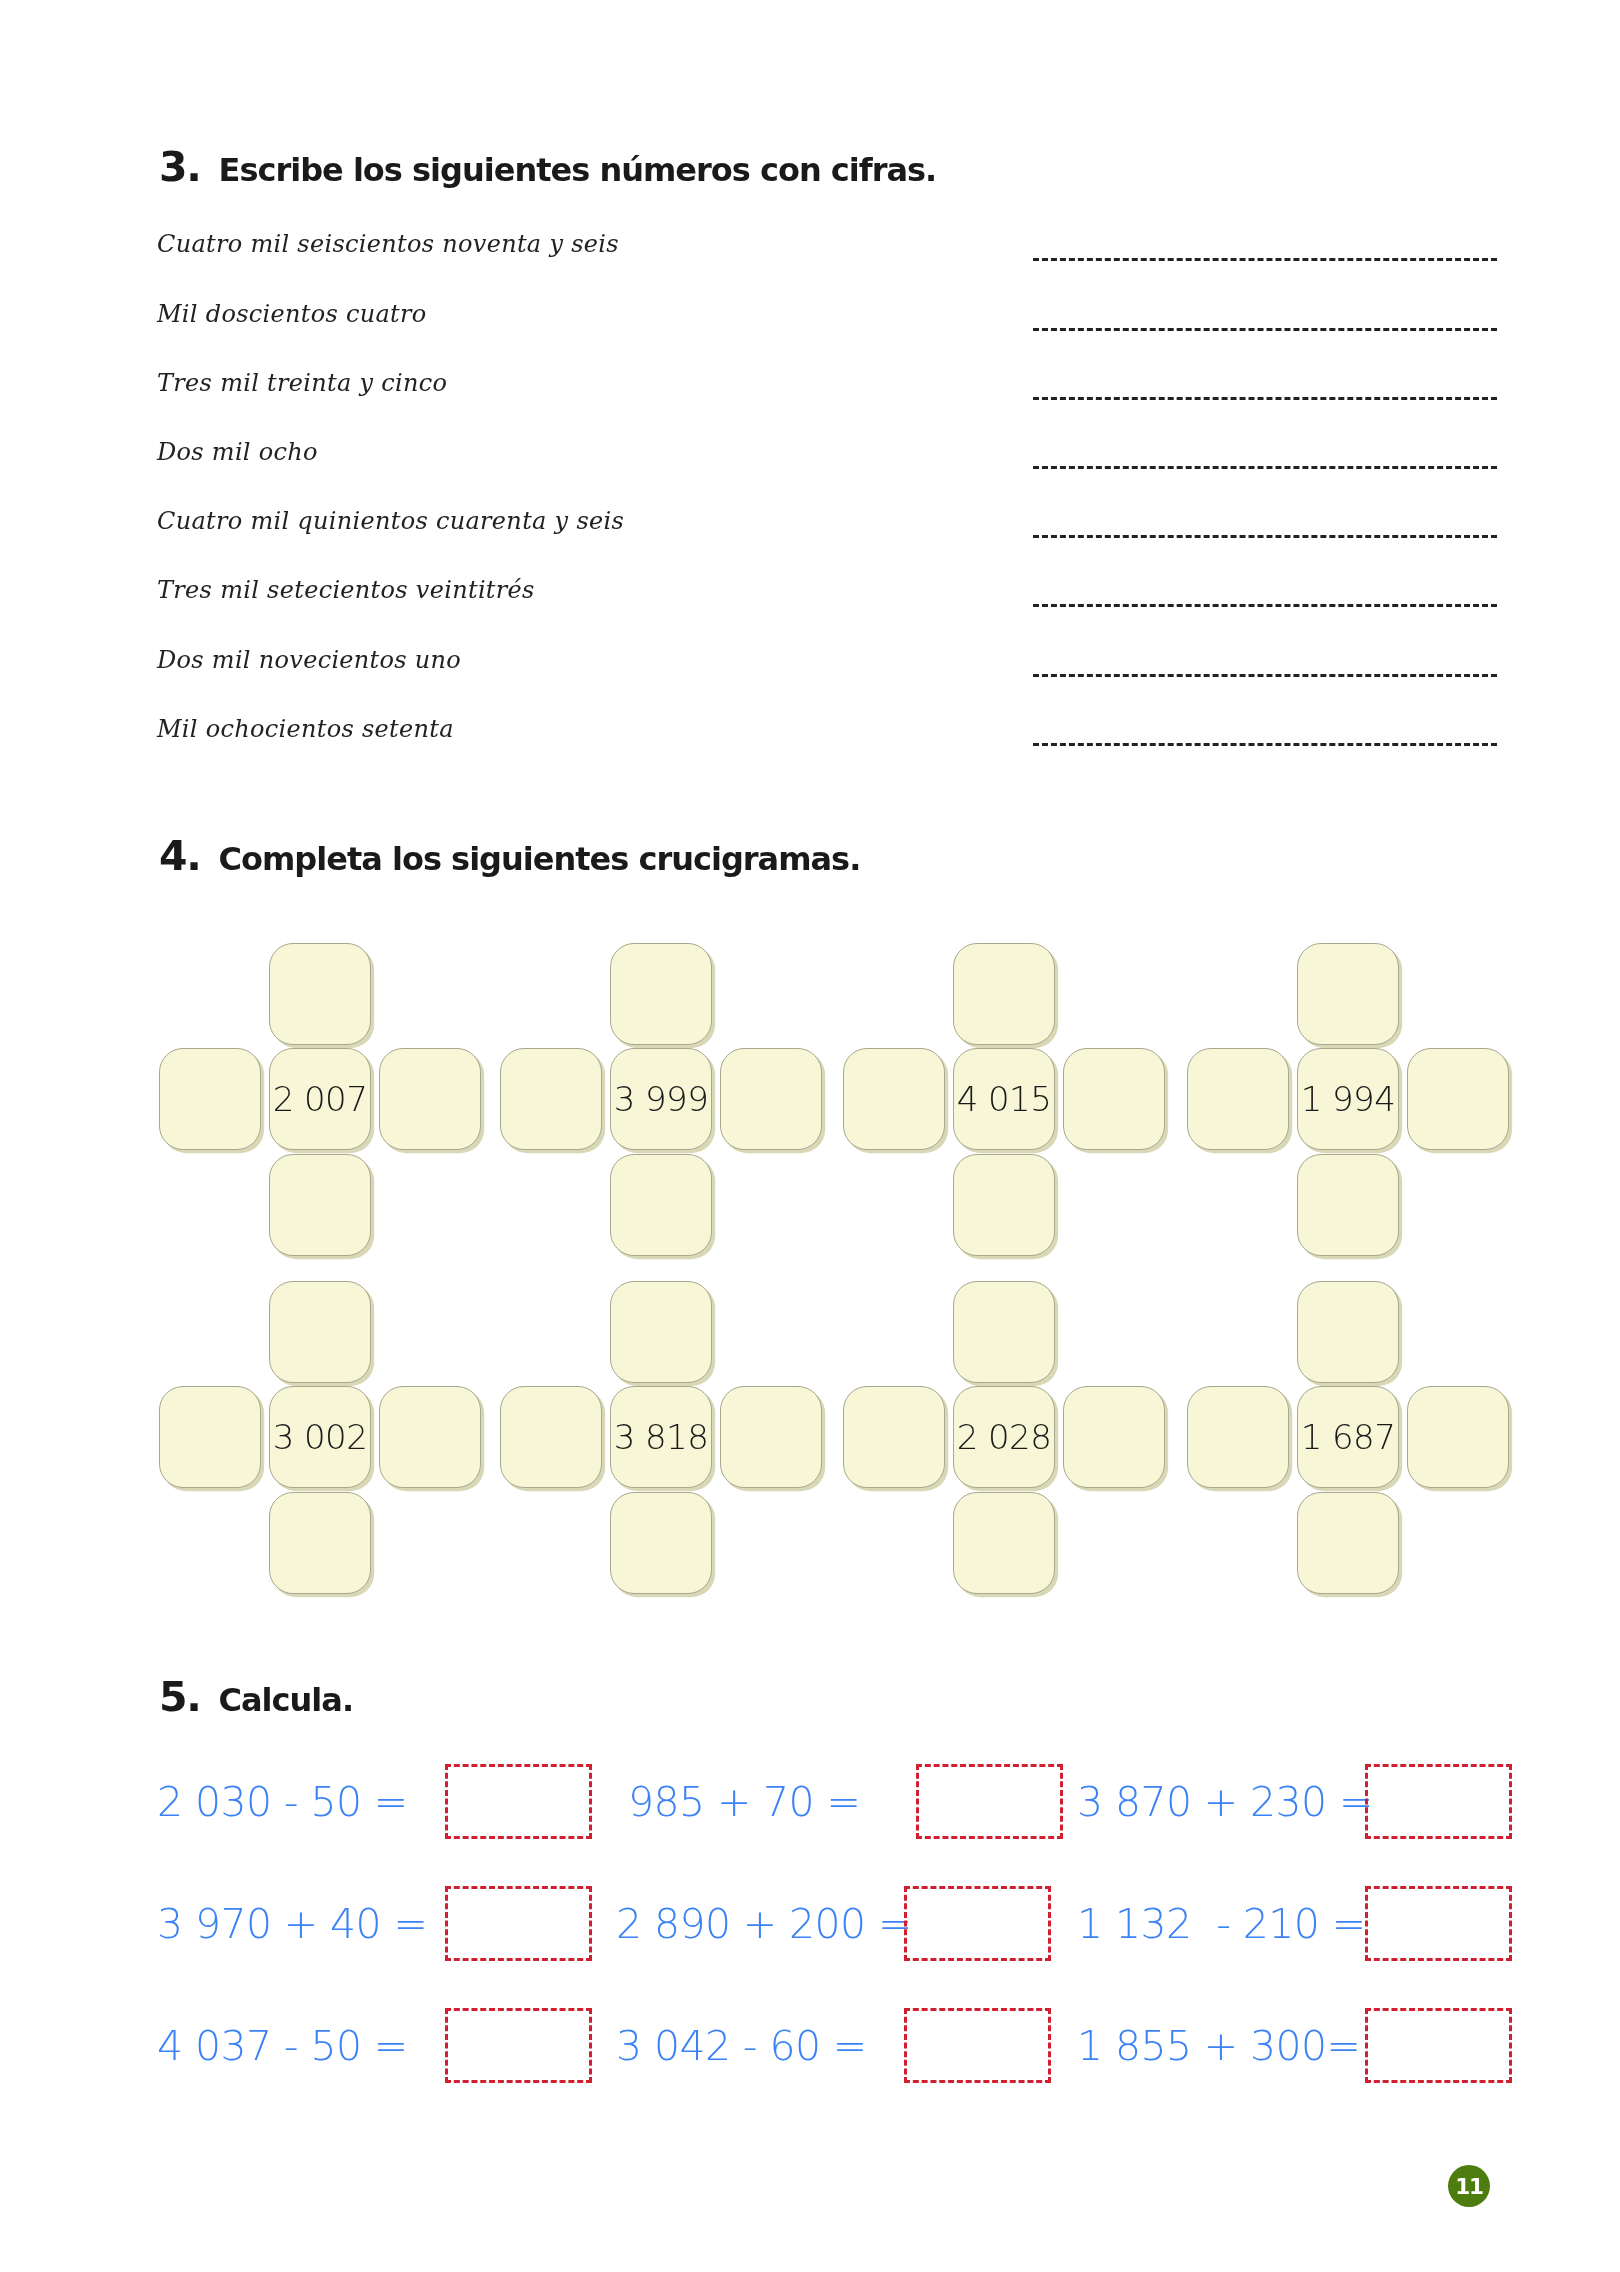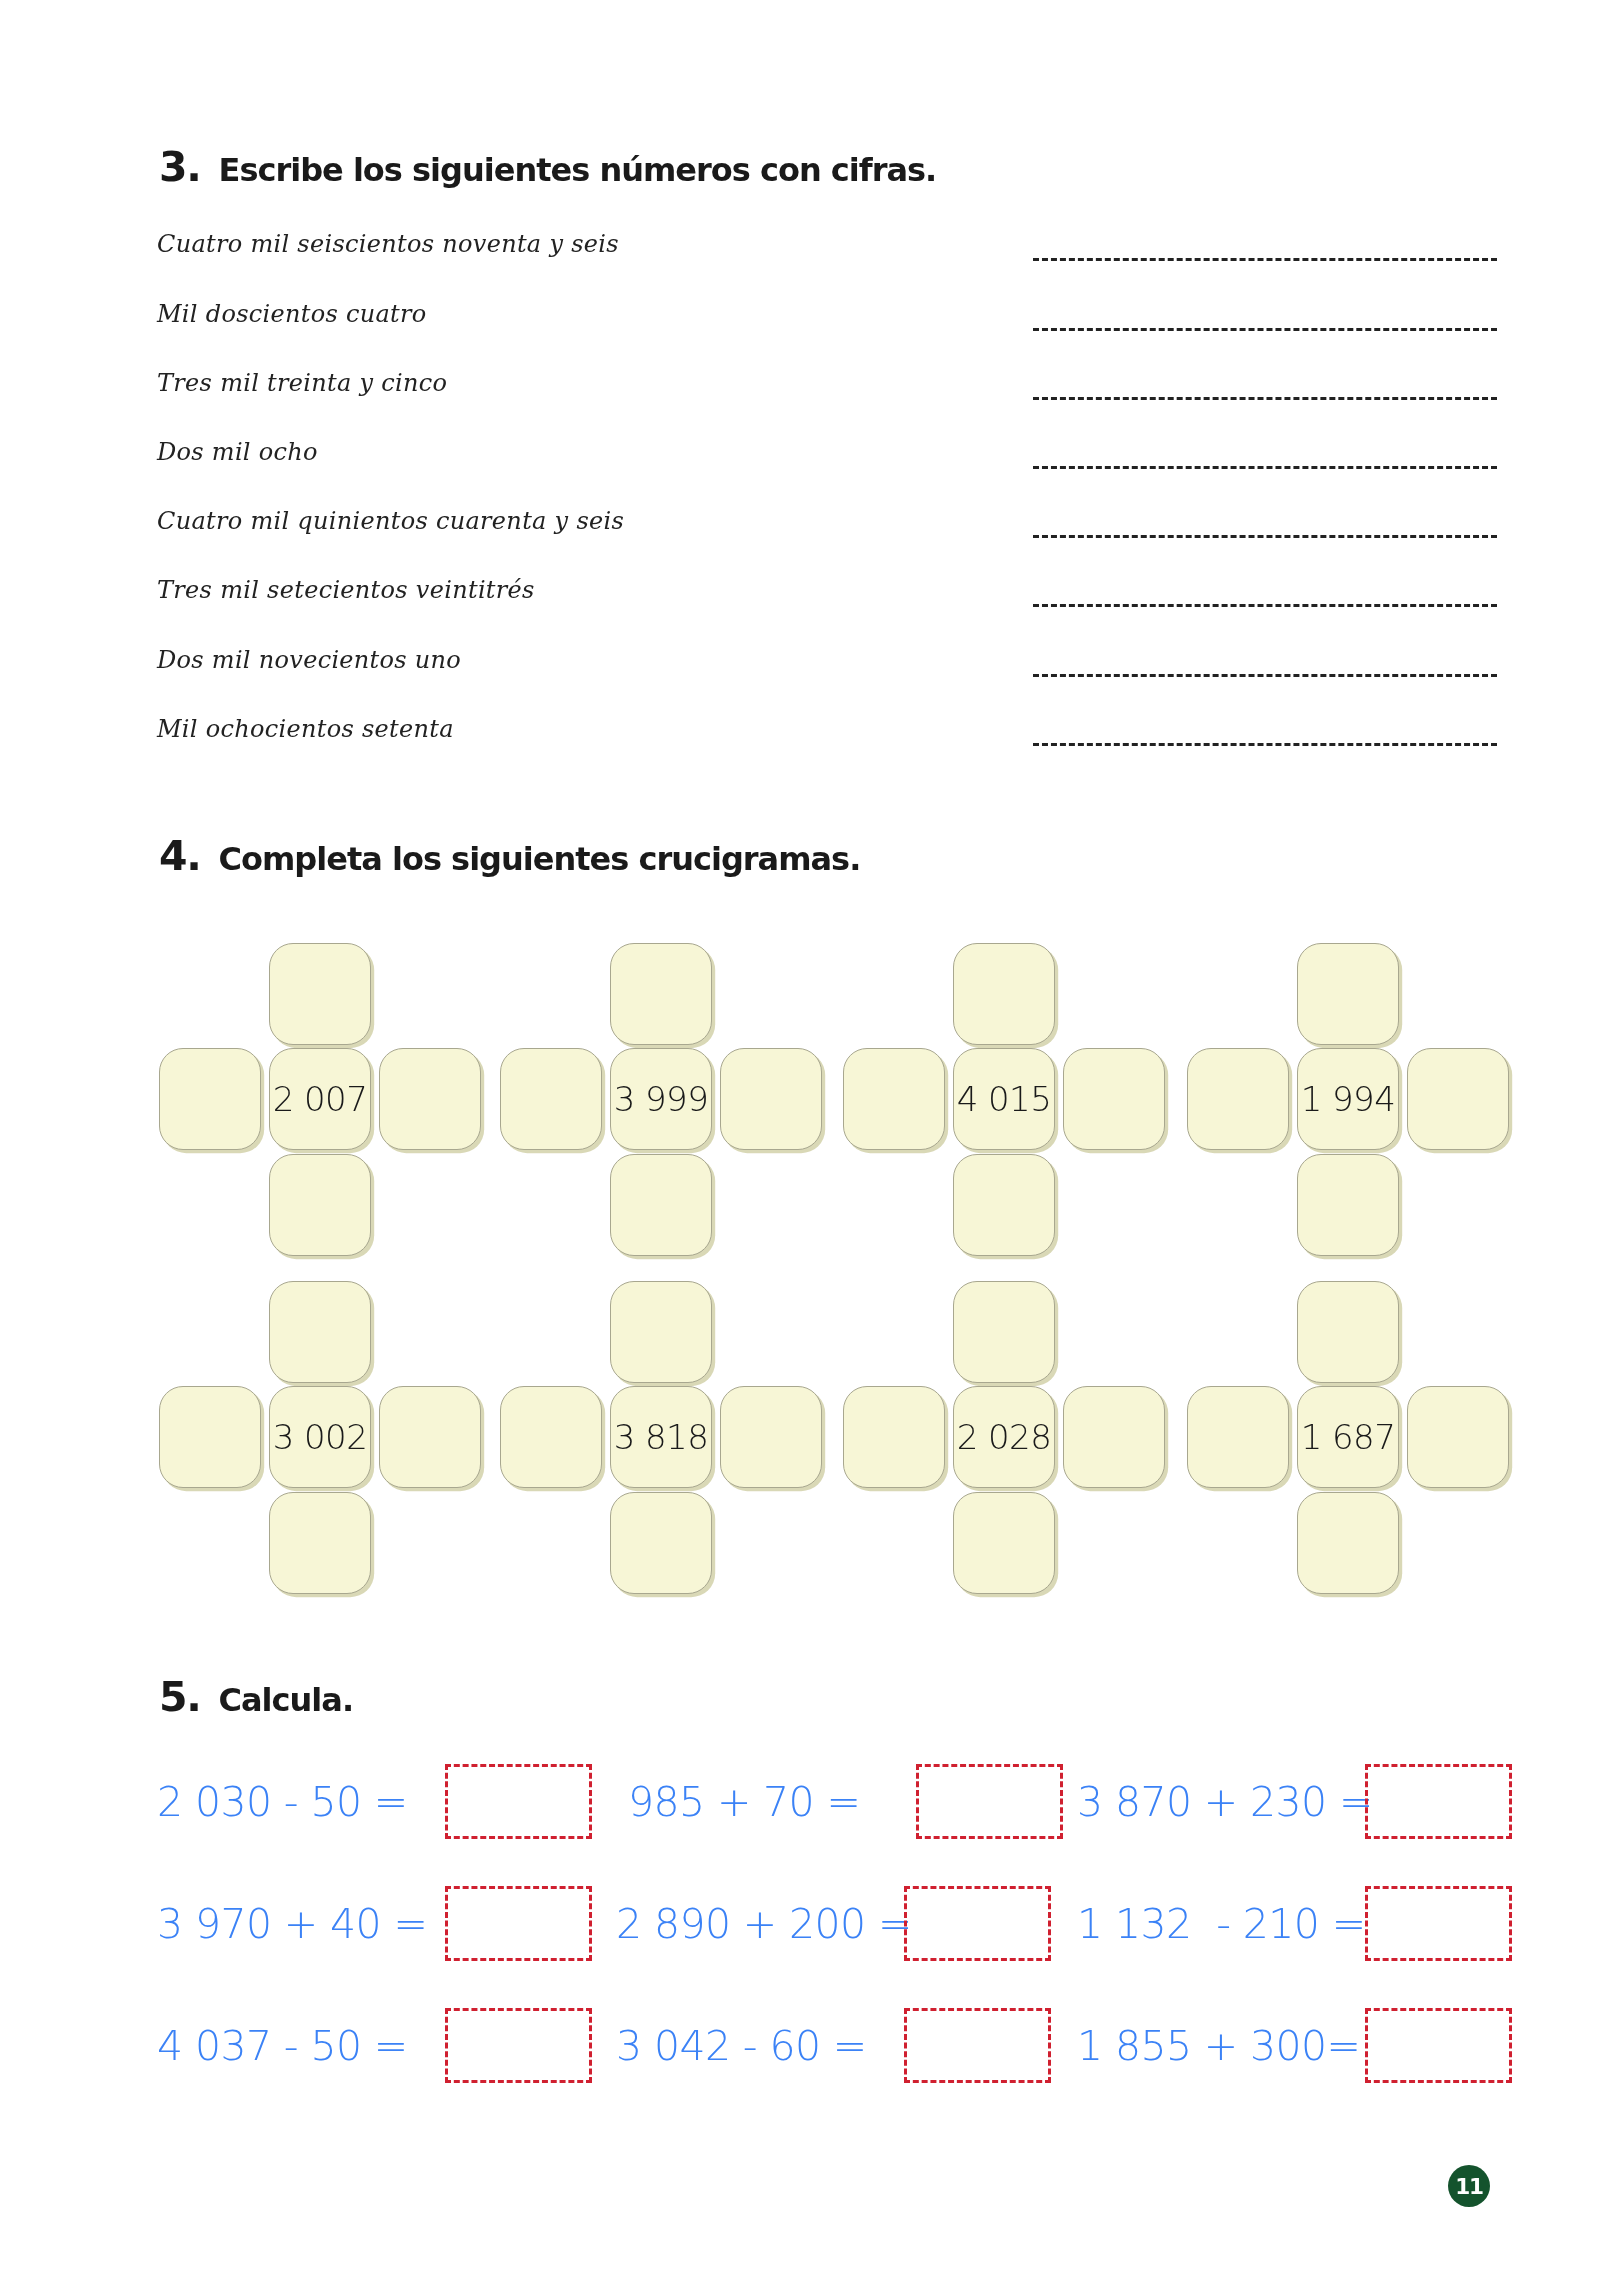--- a/index.html
+++ b/index.html
@@ -18,21 +18,21 @@
   .cell.top { left: 110px; top: 0; }
   .cell.left { left: 0; top: 105px; }
   .cell.center { left: 110px; top: 105px; }
   .cell.right { left: 220px; top: 105px; }
   .cell.bottom { left: 110px; top: 211px; }
 
   .calc { position: absolute; height: 76px; }
   .calc .expr { position: absolute; left: 0; top: 14px; font-family: "DejaVu Sans", sans-serif; font-size: 41px; font-weight: 200; color: #3b82f6; letter-spacing: -0.6px; white-space: pre; }
   .calc .box { position: absolute; top: 0; width: 147px; height: 75px; border: 3.2px dashed #d02030; box-sizing: border-box; }
 
-  .page-number { position: absolute; left: 1448px; top: 2165px; width: 42px; height: 42px; border-radius: 50%; background: #14532d; color: #fff; font-family: "DejaVu Sans", sans-serif; font-weight: bold; font-size: 21.6px; display: flex; align-items: center; justify-content: center; letter-spacing: -1.3px; }
+  .page-number { position: absolute; left: 1448px; top: 2165px; width: 42px; height: 42px; border-radius: 50%; background: #4d7c0f; color: #fff; font-family: "DejaVu Sans", sans-serif; font-weight: bold; font-size: 21.6px; display: flex; align-items: center; justify-content: center; letter-spacing: -1.3px; }
 </style>
 </head>
 <body>
 
 <div class="heading" style="top:143px;">
   <span class="num">3.</span>
   <span class="title">Escribe los siguientes números con cifras.</span>
 </div>
 
 <div class="write-row" style="top:225px;">

